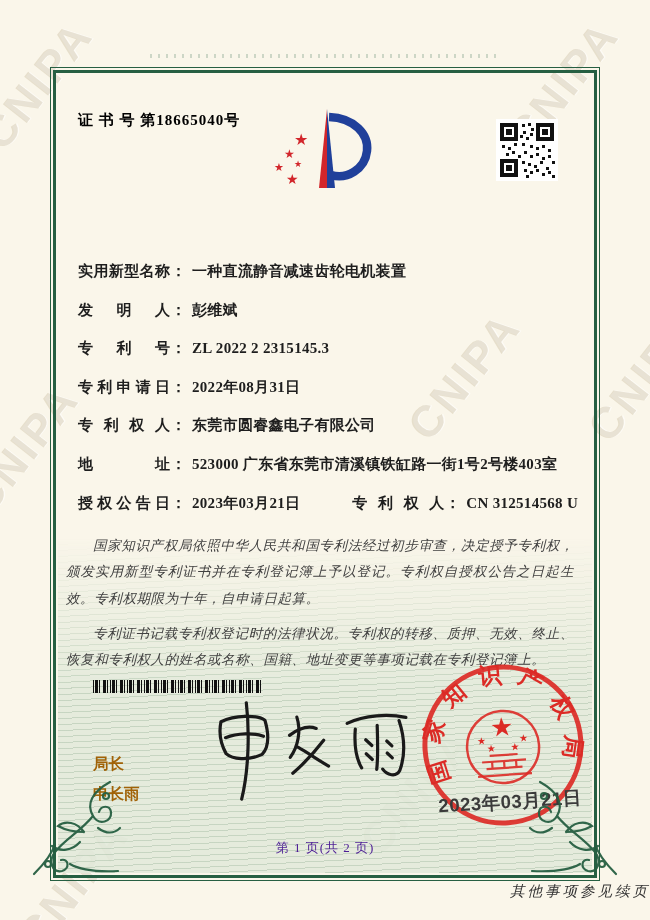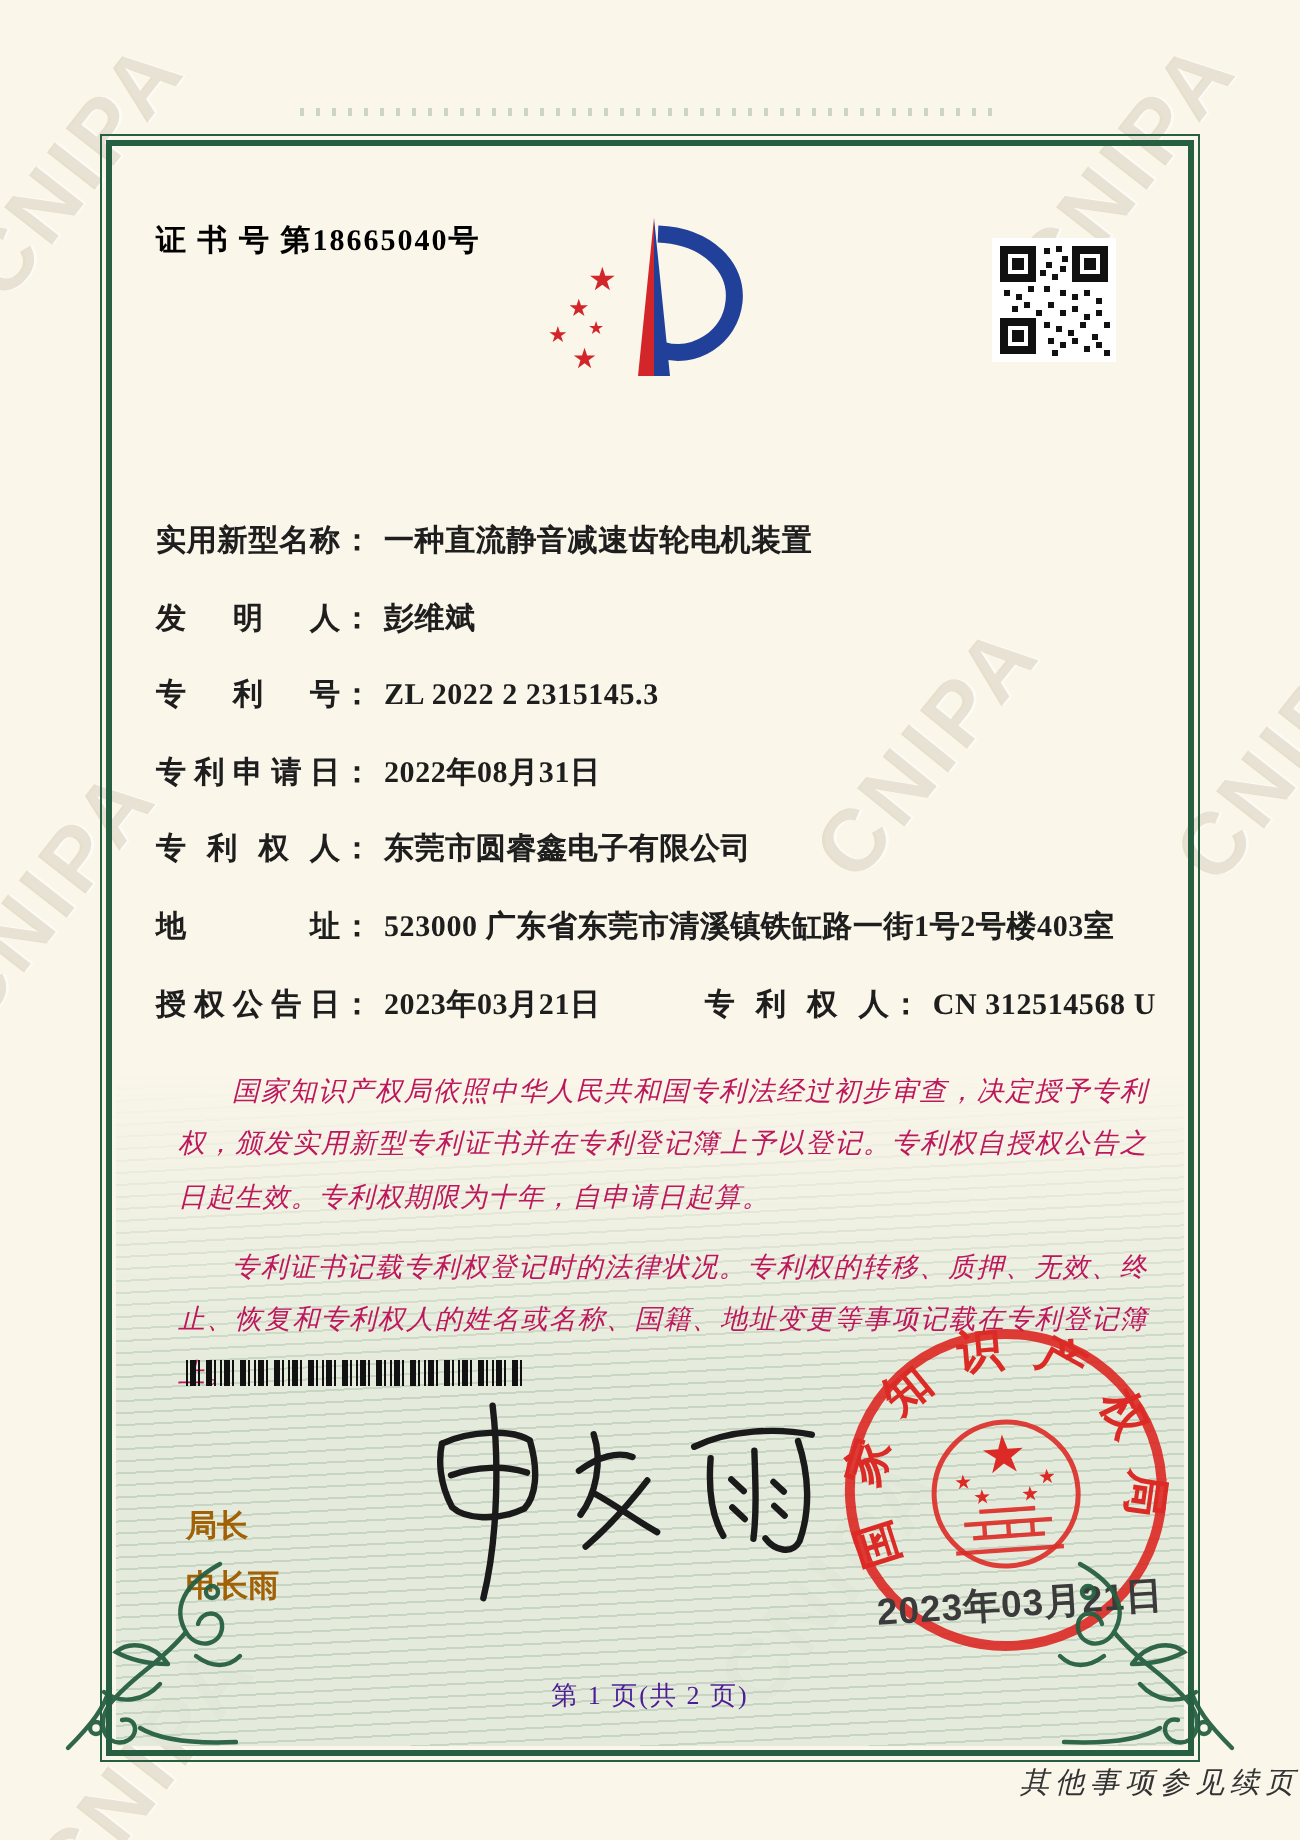--- a/index.html
+++ b/index.html
@@ -39,22 +39,22 @@
   .fields{position:absolute;left:22px;right:18px;top:186px;font-size:15px;
           font-weight:600;color:#1e1e1e;}
   .frow{line-height:24px;margin-bottom:14.6px;white-space:nowrap;}
   .flabel{display:inline-block;width:92px;text-align:justify;text-align-last:justify;
           vertical-align:bottom;}
   .fcolon{display:inline-block;margin:0 6px 0 1px;}
   .fvalue{letter-spacing:.3px;}
   .fgroup2{margin-left:52px;}
 
   
-  .paras{position:absolute;left:33px;right:20px;top:460px;font-size:13.5px;
-         font-style:italic;color:#be185d;line-height:1.95;text-align:justify;
+  .paras{position:absolute;left:10px;right:20px;top:460px;font-size:13.5px;
+         font-style:italic;color:#404040;line-height:1.95;text-align:justify;
          letter-spacing:.6px;}
   .paras p{margin:0 0 9px 0;text-indent:2em;}
 
   
   .barcode{position:absolute;left:37px;top:607px;width:168px;height:13px;
      background:repeating-linear-gradient(90deg,#111 0 1px,transparent 1px 2px,
         #111 2px 5px,transparent 5px 6px,#111 6px 7px,transparent 7px 10px,
         #111 10px 13px,transparent 13px 14px,#111 14px 15px,transparent 15px 17px);}
   .signer{position:absolute;left:37px;top:676px;font-family:"Liberation Sans","DejaVu Sans",sans-serif;
           font-size:15.5px;font-weight:600;color:#a16207;line-height:30px;}

